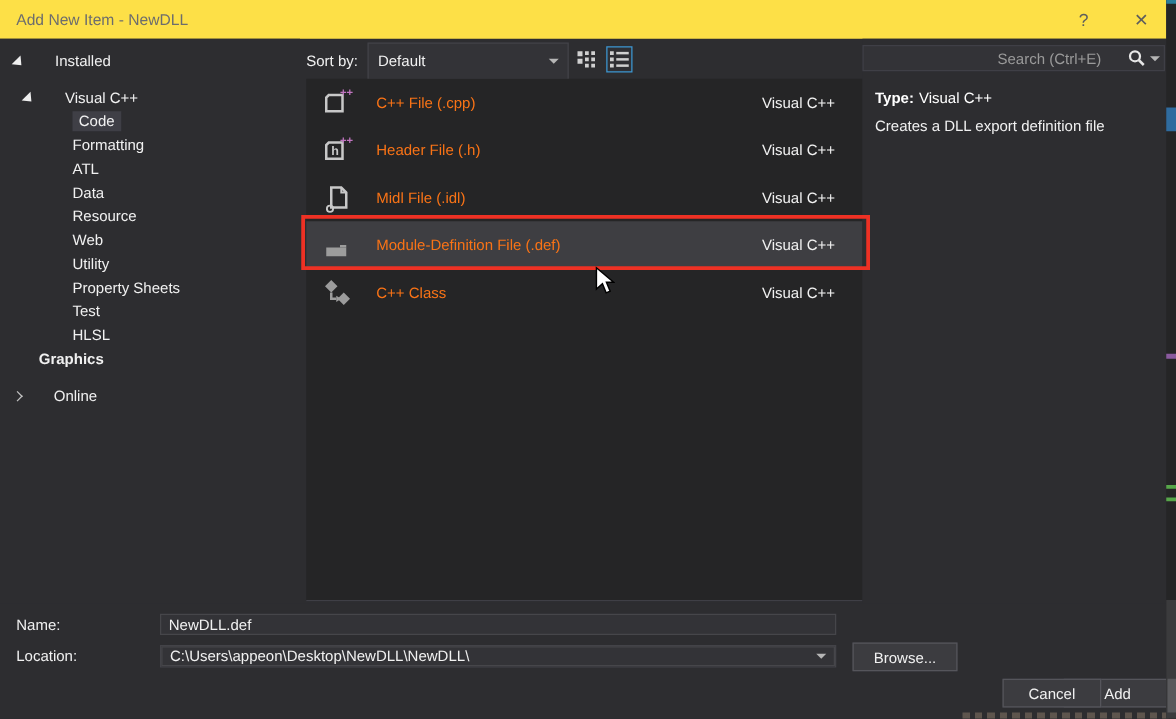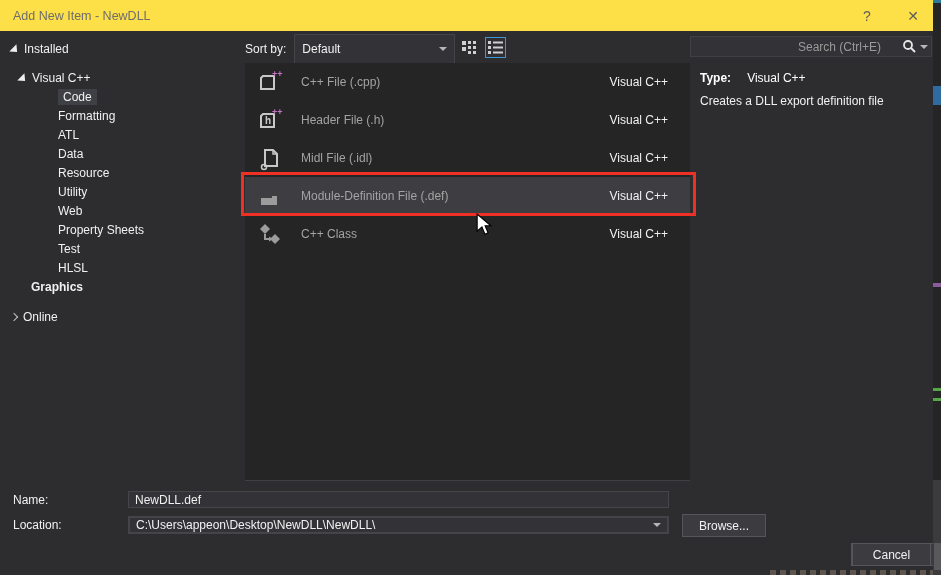--- a/index.html
+++ b/index.html
@@ -9,21 +9,21 @@
   .dialog { position:absolute; inset:0; }
 
   
   .titlebar { position:absolute; left:0; top:0; width:933px; height:31px; background:#fde047; display:flex; align-items:center; }
   .titlebar .title { margin-left:13px; font-size:12.5px; color:#6d6d6d; }
   .titlebar .controls { position:absolute; right:8px; top:0; height:31px; display:flex; align-items:center; gap:22px; }
   .tbtn { color:#5d5d5d; font-size:14px; width:24px; text-align:center; cursor:default; }
 
   
   .sidebar { position:absolute; left:0; top:31px; width:240px; bottom:92px; background:#2d2d30; padding-top:8px; }
-  .trow { height:19px; display:flex; align-items:center; color:#f1f1f1; font-size:12px; white-space:nowrap; }
+  .trow { height:19px; display:flex; align-items:center; color:#f1f1f1; font-size:12px; white-space:nowrap;gap:20px; }
   .lvl0 { padding-left:10px; }
   .lvl1 { padding-left:18px; }
   .lvl1b { padding-left:31px;font-weight:bold; }
   .lvl2 { padding-left:58px; }
   .gap-a { height:10px; } .gap-b { height:11px; }
   .arrow-exp { width:0; height:0; border-left:5px solid transparent; border-right:5px solid transparent; border-top:6px solid #efefef; margin-right:4px; transform:translateY(1px) rotate(-45deg); }
   .arrow-col { width:6px; height:6px; border-top:1px solid #c3c3c3; border-right:1px solid #c3c3c3; transform:rotate(45deg); margin-right:6px; margin-left:1px; }
   .tsel { background:#3f3f46; padding:1px 5px; }
 
   
@@ -33,44 +33,44 @@
   .sortcombo { width:161px; height:30px; padding-left:7px; }
   .caret { position:absolute; right:7px; top:50%; transform:translateY(-50%); width:0; height:0; border-left:4px solid transparent; border-right:4px solid transparent; border-top:4px solid #b6b6b6; }
   .viewicons { position:absolute; left:459px; top:37px; display:flex; gap:5px; align-items:center; }
   .vicon { width:21px; height:21px; display:flex; align-items:center; justify-content:center; }
   .vicon.active { border:1px solid #3d97d2; background:#2f2f33; }
 
   .listpane { position:absolute; left:245px; top:63px; width:445px; height:418px; background:#252526; border-bottom:1px solid #3f3f46; }
   .lrow { height:38px; display:flex; align-items:center; position:relative; }
   .lrow.selected { background:#3e3e42; }
   .licon { width:26px; height:26px; margin-left:13px; flex:0 0 26px; }
-  .lname { color:#a3a3a3; font-size:12px; margin-left:17px; }
+  .lname { color:#f97316; font-size:12px; margin-left:17px; }
   .ltype { position:absolute; right:22px; color:#f1f1f1; font-size:12px; }
 
   
   .rightpane { position:absolute; left:690px; top:31px; width:243px; bottom:92px; background:#2d2d30; }
   .searchbox { position:absolute; left:0; top:5px; width:242px; height:21px; background:#333337; border:1px solid #3f3f46; display:flex; align-items:center; }
   .searchbox input { background:transparent; border:none; outline:none; color:#f1f1f1; font-size:12px; padding-left:6px; width:190px; font-family:"Liberation Sans",sans-serif;text-align:right; }
   .searchbox input::placeholder { color:#9a9a9a; }
   .search-tools { position:absolute; right:3px; display:flex; align-items:center; gap:3px; }
   .typeline { position:absolute; left:10px; top:40px; font-size:12px; color:#ffffff; }
-  .typeline b { font-weight:bold; margin-right:16px;text-align:right; }
+  .typeline b { font-weight:bold; margin-right:4px;text-align:right; }
   .descline { position:absolute; left:10px; top:63px; font-size:12px; color:#f1f1f1; }
 
   
   .footer { position:absolute; left:0; bottom:0; width:933px; height:92px; background:#2d2d30; }
   .flabel { position:absolute; left:13px; color:#f1f1f1; font-size:12px; }
   .finput { position:absolute; left:128px; width:541px; background:#333337; border:1px solid #46464a; color:#f1f1f1; font-size:12px; padding:0 6px; font-family:"Liberation Sans",sans-serif; outline:none; }
   #name-input { top:8px; height:17px; }
   #loc-wrap { position:absolute; left:128px; top:33px; width:541px; height:18px; }
   #loc-input { position:static; width:100%; height:100%; padding-right:16px; }
   .btn { position:absolute; background:#3c3c40; border:1px solid #55555b; color:#f1f1f1; font-size:12px; text-align:center; font-family:"Liberation Sans",sans-serif; }
   #browse-btn { left:682px; top:31px; width:84px; height:23px; }
   #add-btn { left:807px; top:60px; width:86px; height:23px;margin-left:44px; }
-  #cancel-btn { left:852px; top:60px; width:79px; height:23px; }
+  #cancel-btn { left:802px; top:60px; width:79px; height:23px; }
   .clip-artifact { position:absolute; left:770px; top:87px; width:165px; height:5px; background:repeating-linear-gradient(90deg,#6e6257 0 6px, transparent 6px 10px); opacity:.75; }
 
   
   .red-box { position:absolute; left:241px; top:172px; width:455px; height:44px; border:3px solid #ee3124; z-index:40; pointer-events:none; }
 
   
   .edge-strip { position:absolute; left:933px; top:0; width:8px; height:575px; background:#252526; }
   .es-top { position:absolute; left:0; top:0; width:8px; height:3px; background:#2d7d9a; }
   .es-blue { position:absolute; left:0; top:86px; width:8px; height:19px; background:#2f6b9e; }
   .es-purple { position:absolute; left:0; top:283px; width:8px; height:4px; background:#8a5a9e; }
@@ -113,24 +113,24 @@
     <div class="trow lvl2">
         <span>ATL</span>
       </div>
     <div class="trow lvl2">
         <span>Data</span>
       </div>
     <div class="trow lvl2">
         <span>Resource</span>
       </div>
     <div class="trow lvl2">
+        <span>Web</span>
+      </div>
+    <div class="trow lvl2">
         <span>Utility</span>
-      </div>
-    <div class="trow lvl2">
-        <span>Web</span>
       </div>
     <div class="trow lvl2">
         <span>Property Sheets</span>
       </div>
     <div class="trow lvl2">
         <span>Test</span>
       </div>
     <div class="trow lvl2">
         <span>HLSL</span>
       </div>

